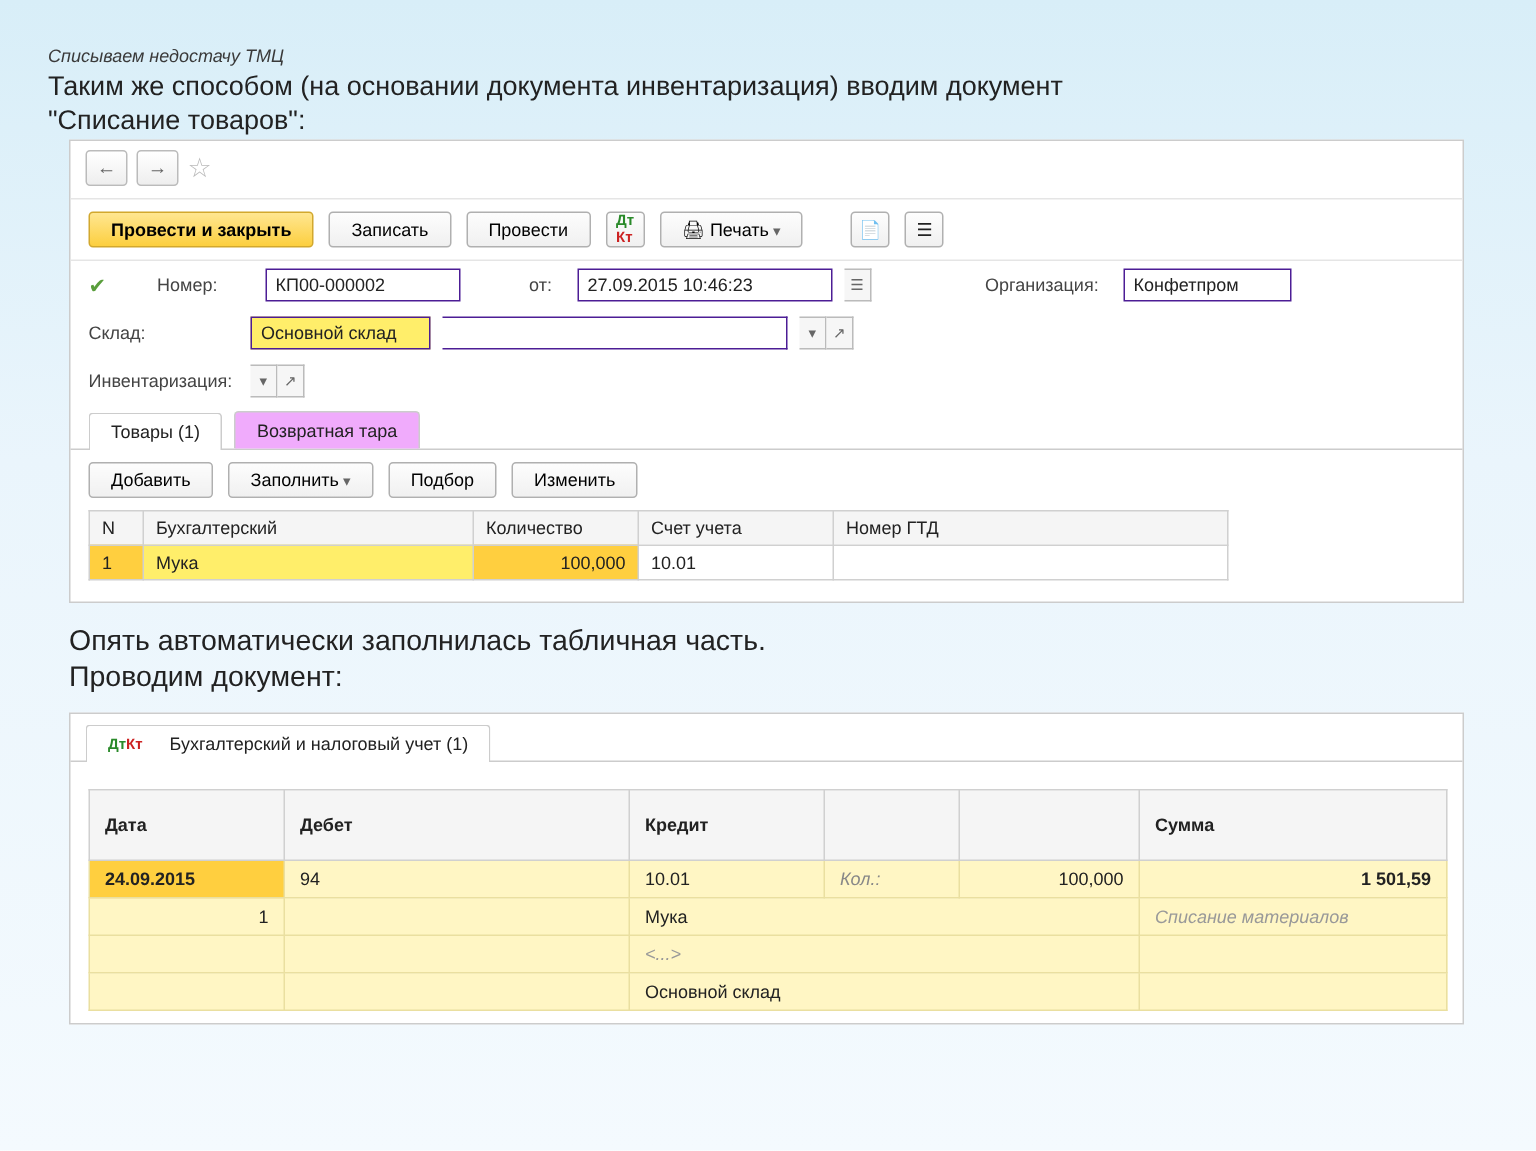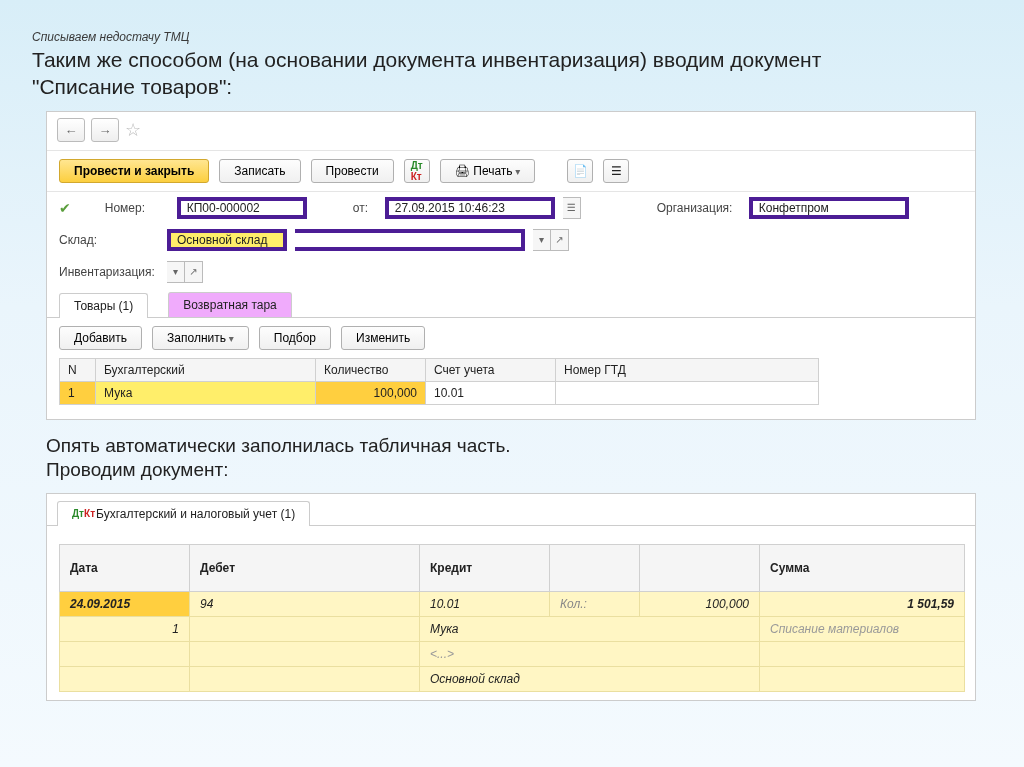--- a/index.html
+++ b/index.html
@@ -12,23 +12,22 @@
     padding: 30px 32px;
     color: #222;
   }
   .slide-title {
     font-style: italic;
     font-size: 12px;
     color: #3a3a3a;
     margin-bottom: 2px;
   }
   .slide-desc {
-    font-size: 21px;
+    font-size: 18px;
     line-height: 1.3;
-    margin-bottom: 10px;
   }
   .app-window {
     background: #fff;
     border: 1px solid #ccc;
     margin-left: 14px;
     width: 930px;
     padding-bottom: 6px;
   }
   .topbar {
     display: flex;
@@ -77,39 +76,39 @@
   .dtk-icon { color:#2a8a2a; font-size:10px; font-weight:bold; }
   .dtk-icon .kt { color:#c22; }
   .form-row {
     display:flex; align-items:center;
     padding: 5px 12px; gap:8px;
     font-size:12px;
   }
   .form-row .lbl { min-width:64px; color:#444; }
   .form-row .lbl.wide { min-width:100px; }
   .inp {
-    border:4px solid #4c1d95;
+    border:1px solid #4c1d95;
     background:#fff;
     padding:2px 6px;
     font-size:12px;
     height:22px;
     display:inline-flex; align-items:center;
   }
   .inp.yellow { background:#ffee6a; }
   .ref-btns { display:inline-flex; gap:0; }
   .ref-btns span {
     width:18px; height:22px;
     border:1px solid #bbb; border-left:none;
     display:inline-flex; align-items:center; justify-content:center;
     font-size:10px; color:#666; background:#f6f6f6;
     cursor:pointer;
   }
   .check-icon { color:#5a9e3c; font-size:14px; }
   .tabs {
-    display:flex; gap:16px; padding: 0 12px;
+    display:flex; gap:4px; padding: 0 12px;
     border-bottom:1px solid #ccc;
     margin-top:4px;
   }
   .tab {
     border:1px solid #ccc;
     border-bottom:none;
     padding:5px 14px;
     font-size:12px;
     background:#f0abfc;
     border-radius:3px 3px 0 0;
@@ -142,40 +141,39 @@
     margin: 14px 0 10px 14px;
   }
   .posting-window {
     background:#fff; border:1px solid #ccc;
     margin-left:14px; width:930px;
   }
   .posting-tabs {
     display:flex; padding: 6px 10px 0 10px;
     border-bottom:1px solid #ccc;
   }
-  .posting-tabs .tab { display:flex; align-items:center; gap:1px;justify-content:center; }
+  .posting-tabs .tab { display:flex; align-items:center; gap:18px;justify-content:center; }
   .posting-table {
     margin: 18px 12px 8px 12px;
     border:1px solid #ccc;
     border-collapse:collapse;
     width:906px;
     font-size:12px;
   }
   .posting-table th {
     border:1px solid #d0d0d0;
     background:#f5f5f5;
     padding:16px 10px;
     text-align:left;
     font-weight:bold;
   }
   .posting-table td {
     border:1px solid #eadfa0;
     padding:5px 10px;
     background:#fff6c4;
-    font-style:italic;
   }
   .posting-table td.sel { background:#ffcf3f; font-weight:bold; }
   .posting-table td.right { text-align:right; }
   .posting-table td.italic { font-style:italic; color:#888; }
   .posting-table td.muted { color:#999; font-style:italic; }
 </style>
 </head>
 <body>
 
 <div class="slide-title">Списываем недостачу ТМЦ</div>
@@ -210,21 +208,21 @@
     <span class="lbl">Номер:</span>
     <span class="inp" style="width:130px">КП00-000002</span>
     <span style="width:30px"></span>
     <span class="lbl" style="min-width:24px">от:</span>
     <span class="inp" style="width:170px">27.09.2015 10:46:23</span>
     <span class="ref-btns">
         <span>☰</span>
       </span>
     <span style="width:60px"></span>
     <span class="lbl" style="min-width:84px">Организация:</span>
-    <span class="inp" style="width:160px">Конфетпром</span>
+    <span class="inp" style="width:112px">Конфетпром</span>
   </div>
 
   <div class="form-row">
     <span class="lbl wide">Склад:</span>
     <span class="inp yellow" style="width:120px">Основной склад</span>
     <span class="inp" style="width:230px; border-left:none"></span>
     <span class="ref-btns">
       <span>▾</span>
       <span>↗</span>
     </span>

